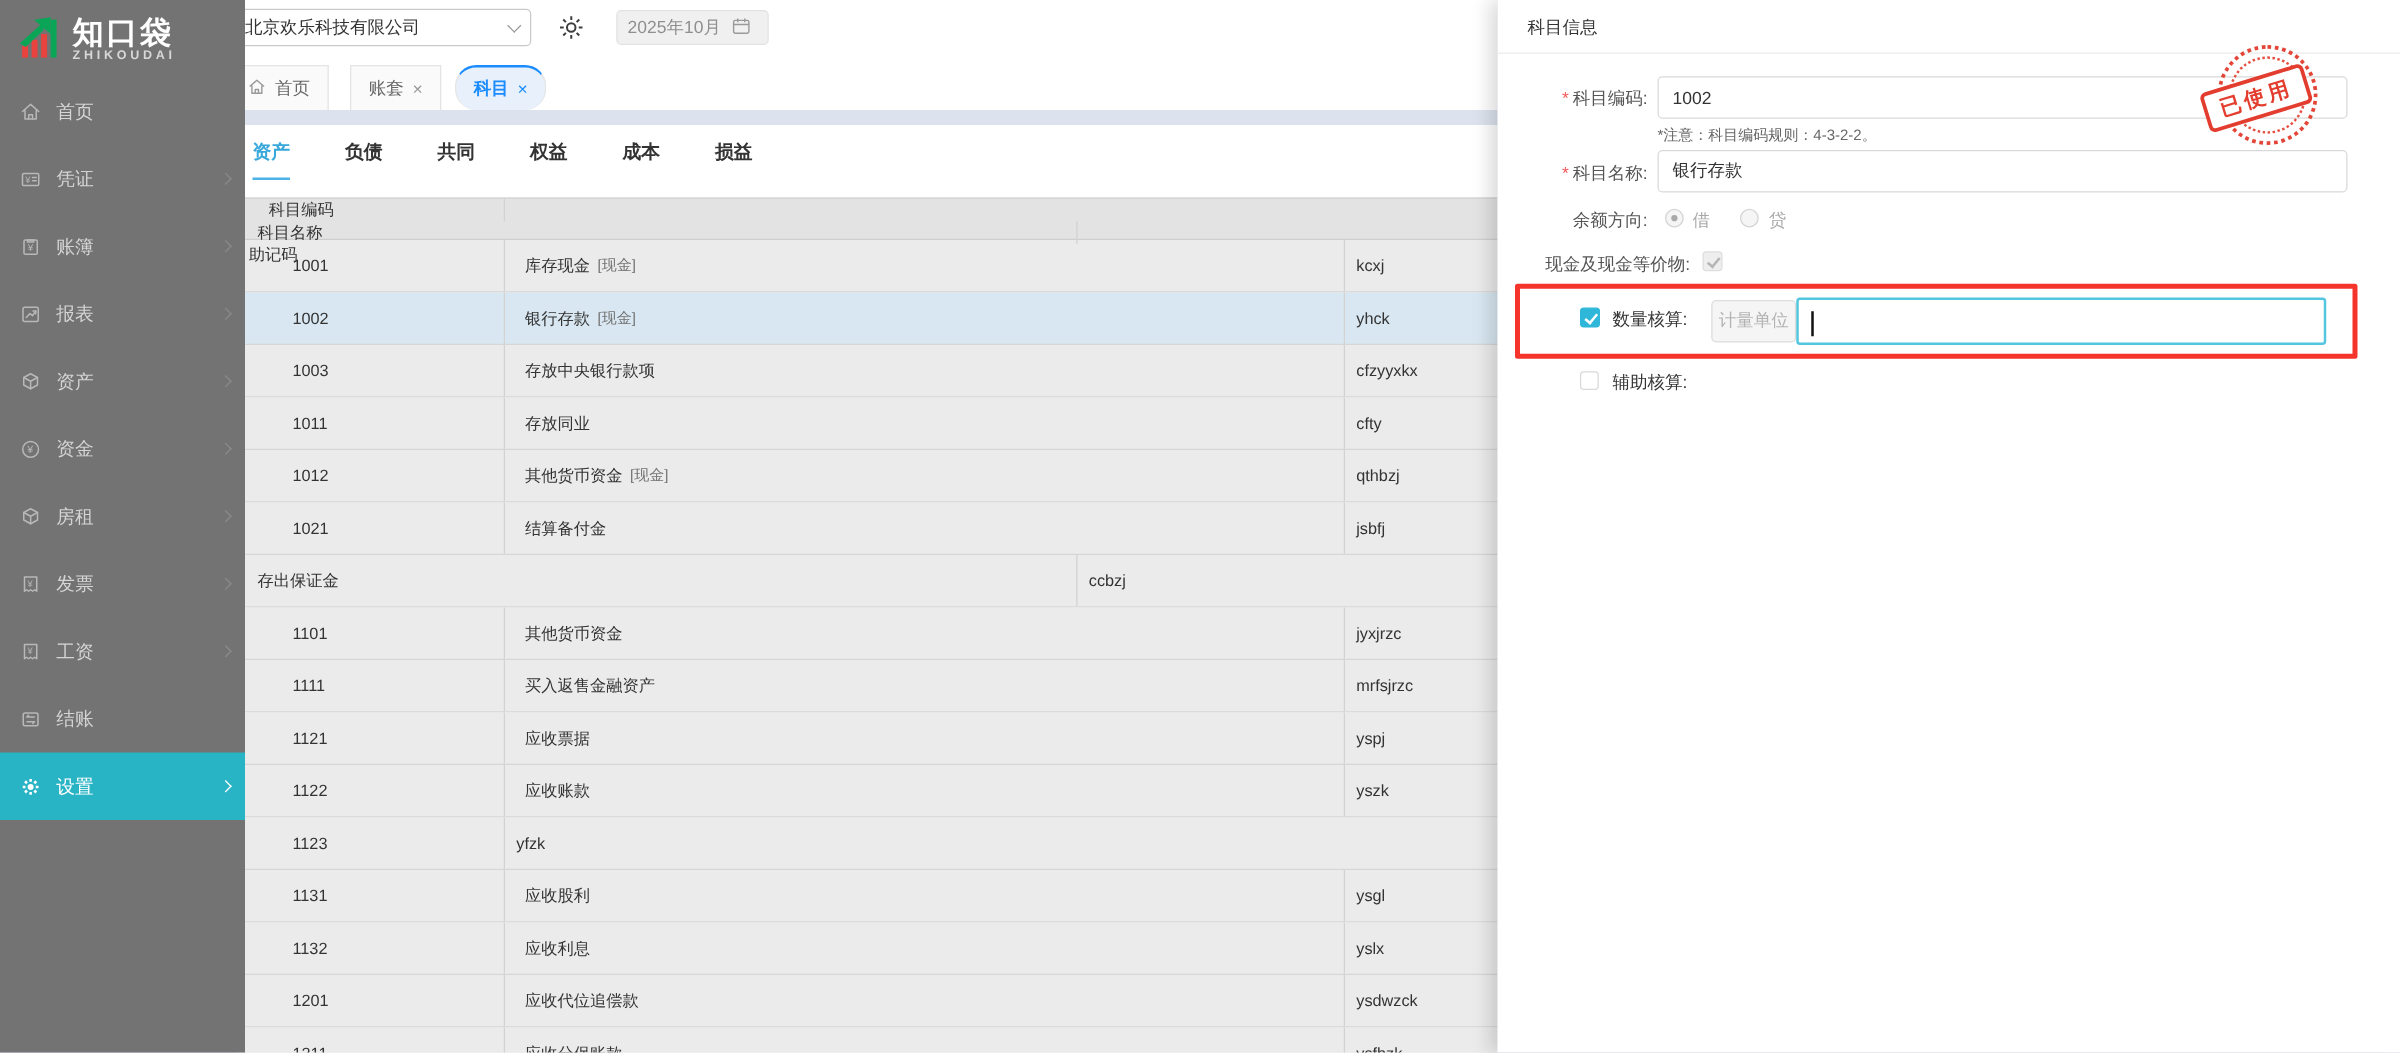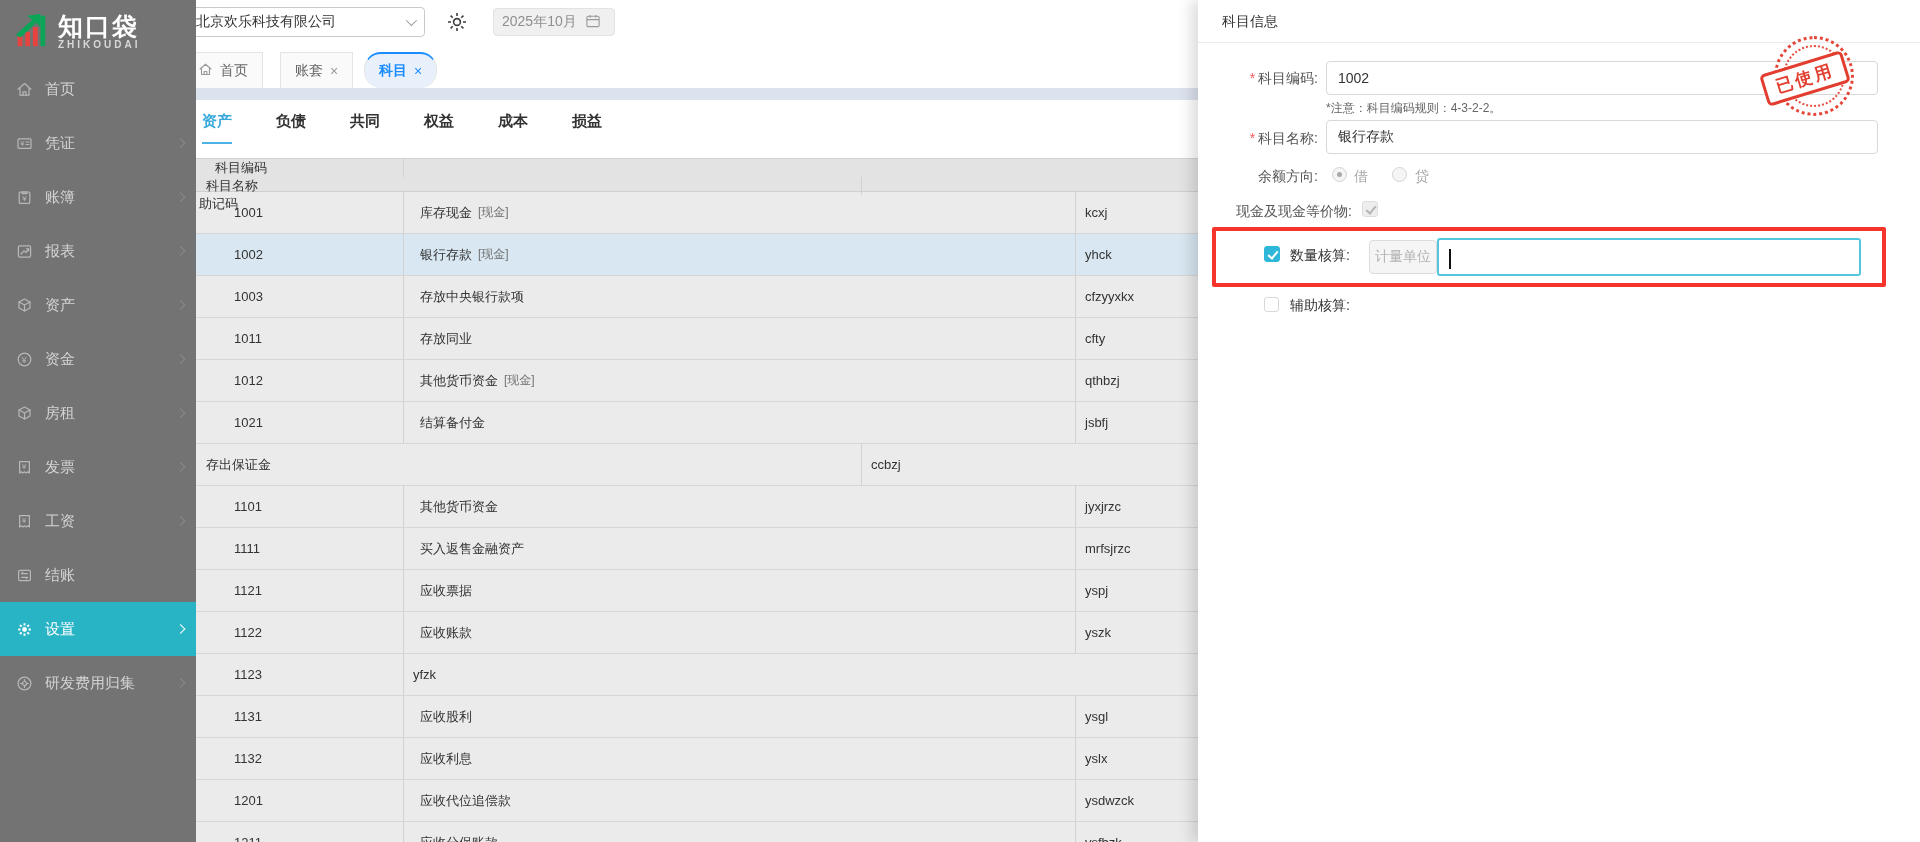--- a/index.html
+++ b/index.html
@@ -235,31 +235,20 @@
       <div class="nav-item active">
         <span class="nav-icon">
           <svg width="17" height="17" viewBox="0 0 17 17" fill="none" stroke="#ffffff" stroke-width="2">
             <circle cx="8.5" cy="8.5" r="2.4" fill="#fff" stroke="none"></circle>
             <path d="M8.5 2.2v2.2 M8.5 12.6v2.2 M2.2 8.5h2.2 M12.6 8.5h2.2 M4 4l1.6 1.6 M11.4 11.4L13 13 M13 4l-1.6 1.6 M5.6 11.4L4 13"></path>
           </svg>
         </span>
         <span class="nav-label">设置</span>
         <span class="chev"></span>
       </div>
-      <div class="nav-item">
-        <span class="nav-icon">
-          <svg width="17" height="17" viewBox="0 0 17 17" fill="none" stroke="#b8b8b8" stroke-width="1.2" stroke-linejoin="round" stroke-linecap="round">
-            <circle cx="8.5" cy="8.5" r="6.4"></circle>
-            <circle cx="8.5" cy="8.5" r="2"></circle>
-            <path d="M8.5 4.6v1.4 M8.5 11v1.4 M4.6 8.5h1.4 M11 8.5h1.4"></path>
-          </svg>
-        </span>
-        <span class="nav-label">研发费用归集</span>
-        <span class="chev"></span>
-      </div>
     </div>
 </div>
 
 <div id="topbar">
   <div id="company-select">
     <span>北京欢乐科技有限公司</span>
     <span class="sel-chev"></span>
   </div>
   <div id="topbar-gear">
     <svg width="24" height="24" viewBox="0 0 24 24" fill="none" stroke="#3d3d3d" stroke-width="1.6">

